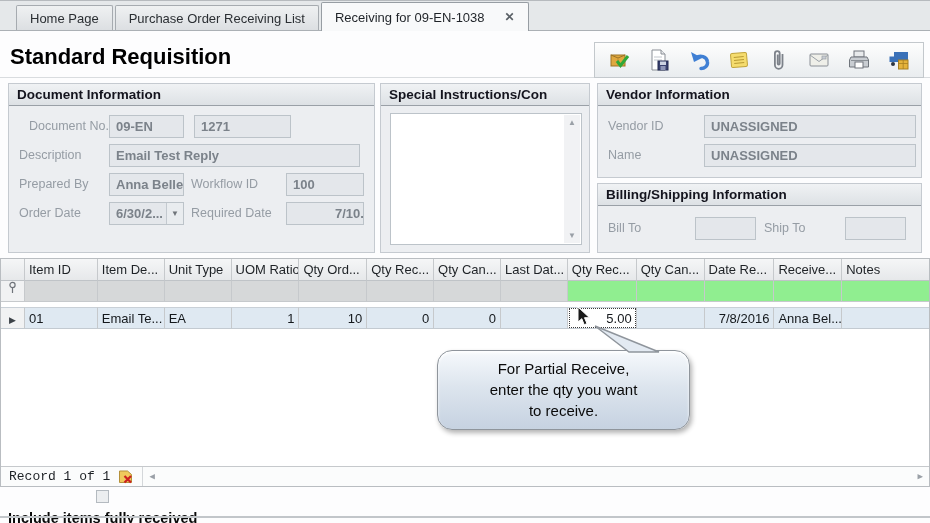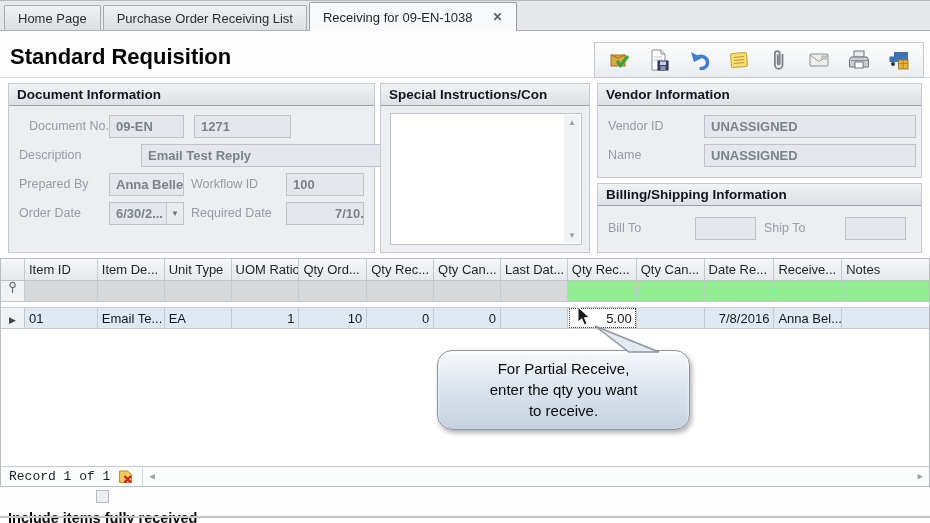--- a/index.html
+++ b/index.html
@@ -3,21 +3,21 @@
 <meta charset="utf-8">
 <style>
   * { margin:0; padding:0; box-sizing:border-box; }
   html,body { background:#fff; }
   body { font-family:"Liberation Sans", sans-serif; }
   .screen { position:relative; width:930px; height:523px; background:#fdfdfe; overflow:hidden; }
 
   
   .tabbar { position:absolute; left:0; top:0; width:930px; height:31px; background:#e5e8ea;
             border-top:1px solid #b6babe; border-bottom:1px solid #abb0b5;
-            display:flex; align-items:flex-end; padding-left:4px; }
+            display:flex; align-items:flex-end; padding-left:16px; }
   .tab { height:25px; display:flex; align-items:center; padding:0 13px;
          background:linear-gradient(#eff1f2,#dcdfe2); border:1px solid #a6abb0; border-bottom:none;
          margin-right:2px; font-size:13px; color:#2b2f33; border-radius:2px 2px 0 0; white-space:nowrap; }
   .tab.active { height:29px; background:#f8f9fa; margin-bottom:-1px; z-index:2; gap:20px;
                 border-color:#979da3; color:#1f2328; }
   .tab-close { font-size:12px; font-weight:bold; color:#5a6066; cursor:default; }
 
   
   .title-sep { position:absolute; left:0; top:77px; width:930px; height:1px; background:#d9dcdf; }
   .page-title { position:absolute; left:10px; top:44px; font-size:22px; font-weight:bold; color:#000; }
@@ -176,21 +176,21 @@
         </svg>
     </span>
   </div>
 
   <div class="panel" style="left:8px; top:83px; width:367px; height:170px;">
     <div class="panel-hd">Document Information</div>
     <span class="flabel" style="left:20px; top:31px;">Document No.</span>
     <div class="fbox" style="left:100px; top:31px; width:75px;">09-EN</div>
     <div class="fbox" style="left:185px; top:31px; width:97px;">1271</div>
     <span class="flabel" style="left:10px; top:60px;">Description</span>
-    <div class="fbox" style="left:100px; top:60px; width:251px;margin-left:32px;">Email Test Reply</div>
+    <div class="fbox" style="left:100px; top:60px; width:251px;">Email Test Reply</div>
     <span class="flabel" style="left:10px; top:89px;">Prepared By</span>
     <div class="fbox" style="left:100px; top:89px; width:75px;">Anna Belle...</div>
     <span class="flabel" style="left:182px; top:89px;">Workflow ID</span>
     <div class="fbox" style="left:277px; top:89px; width:78px;">100</div>
     <span class="flabel" style="left:10px; top:118px;">Order Date</span>
     <div class="fbox dd" style="left:100px; top:118px; width:75px;">
       <span>6/30/2...</span>
       <span class="dd-arrow">▼</span>
     </div>
     <span class="flabel" style="left:182px; top:118px;">Required Date</span>

